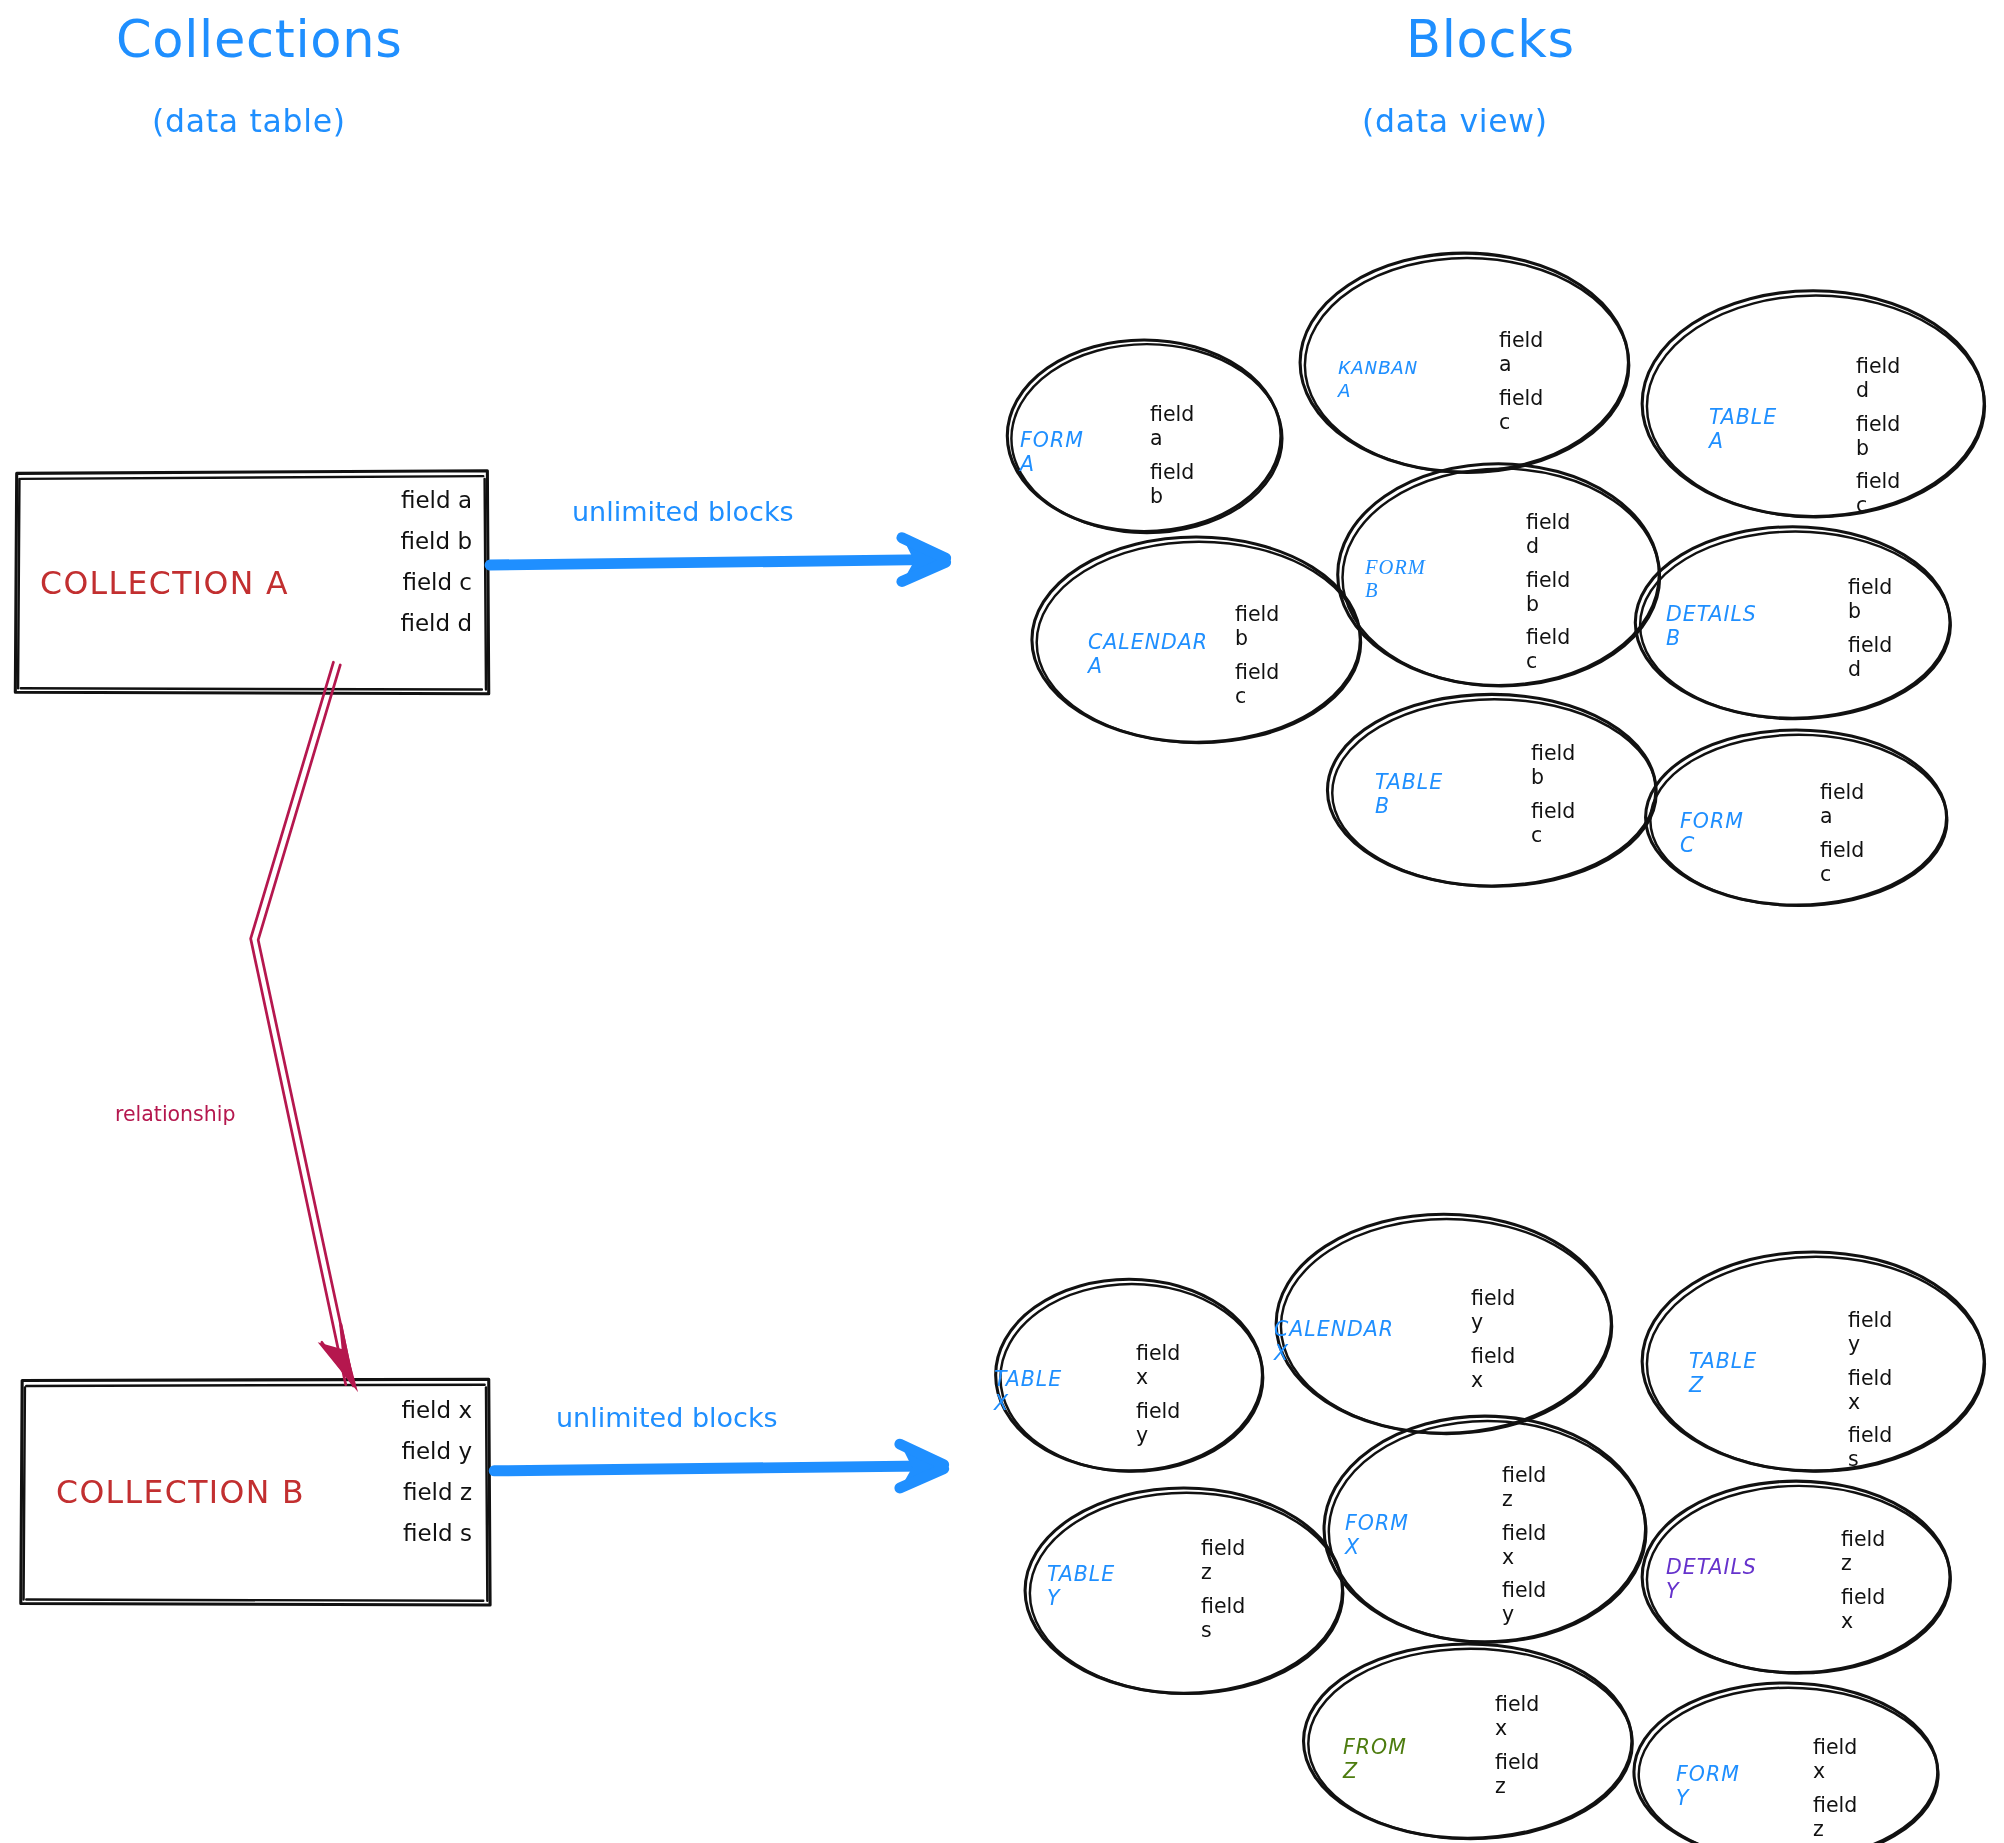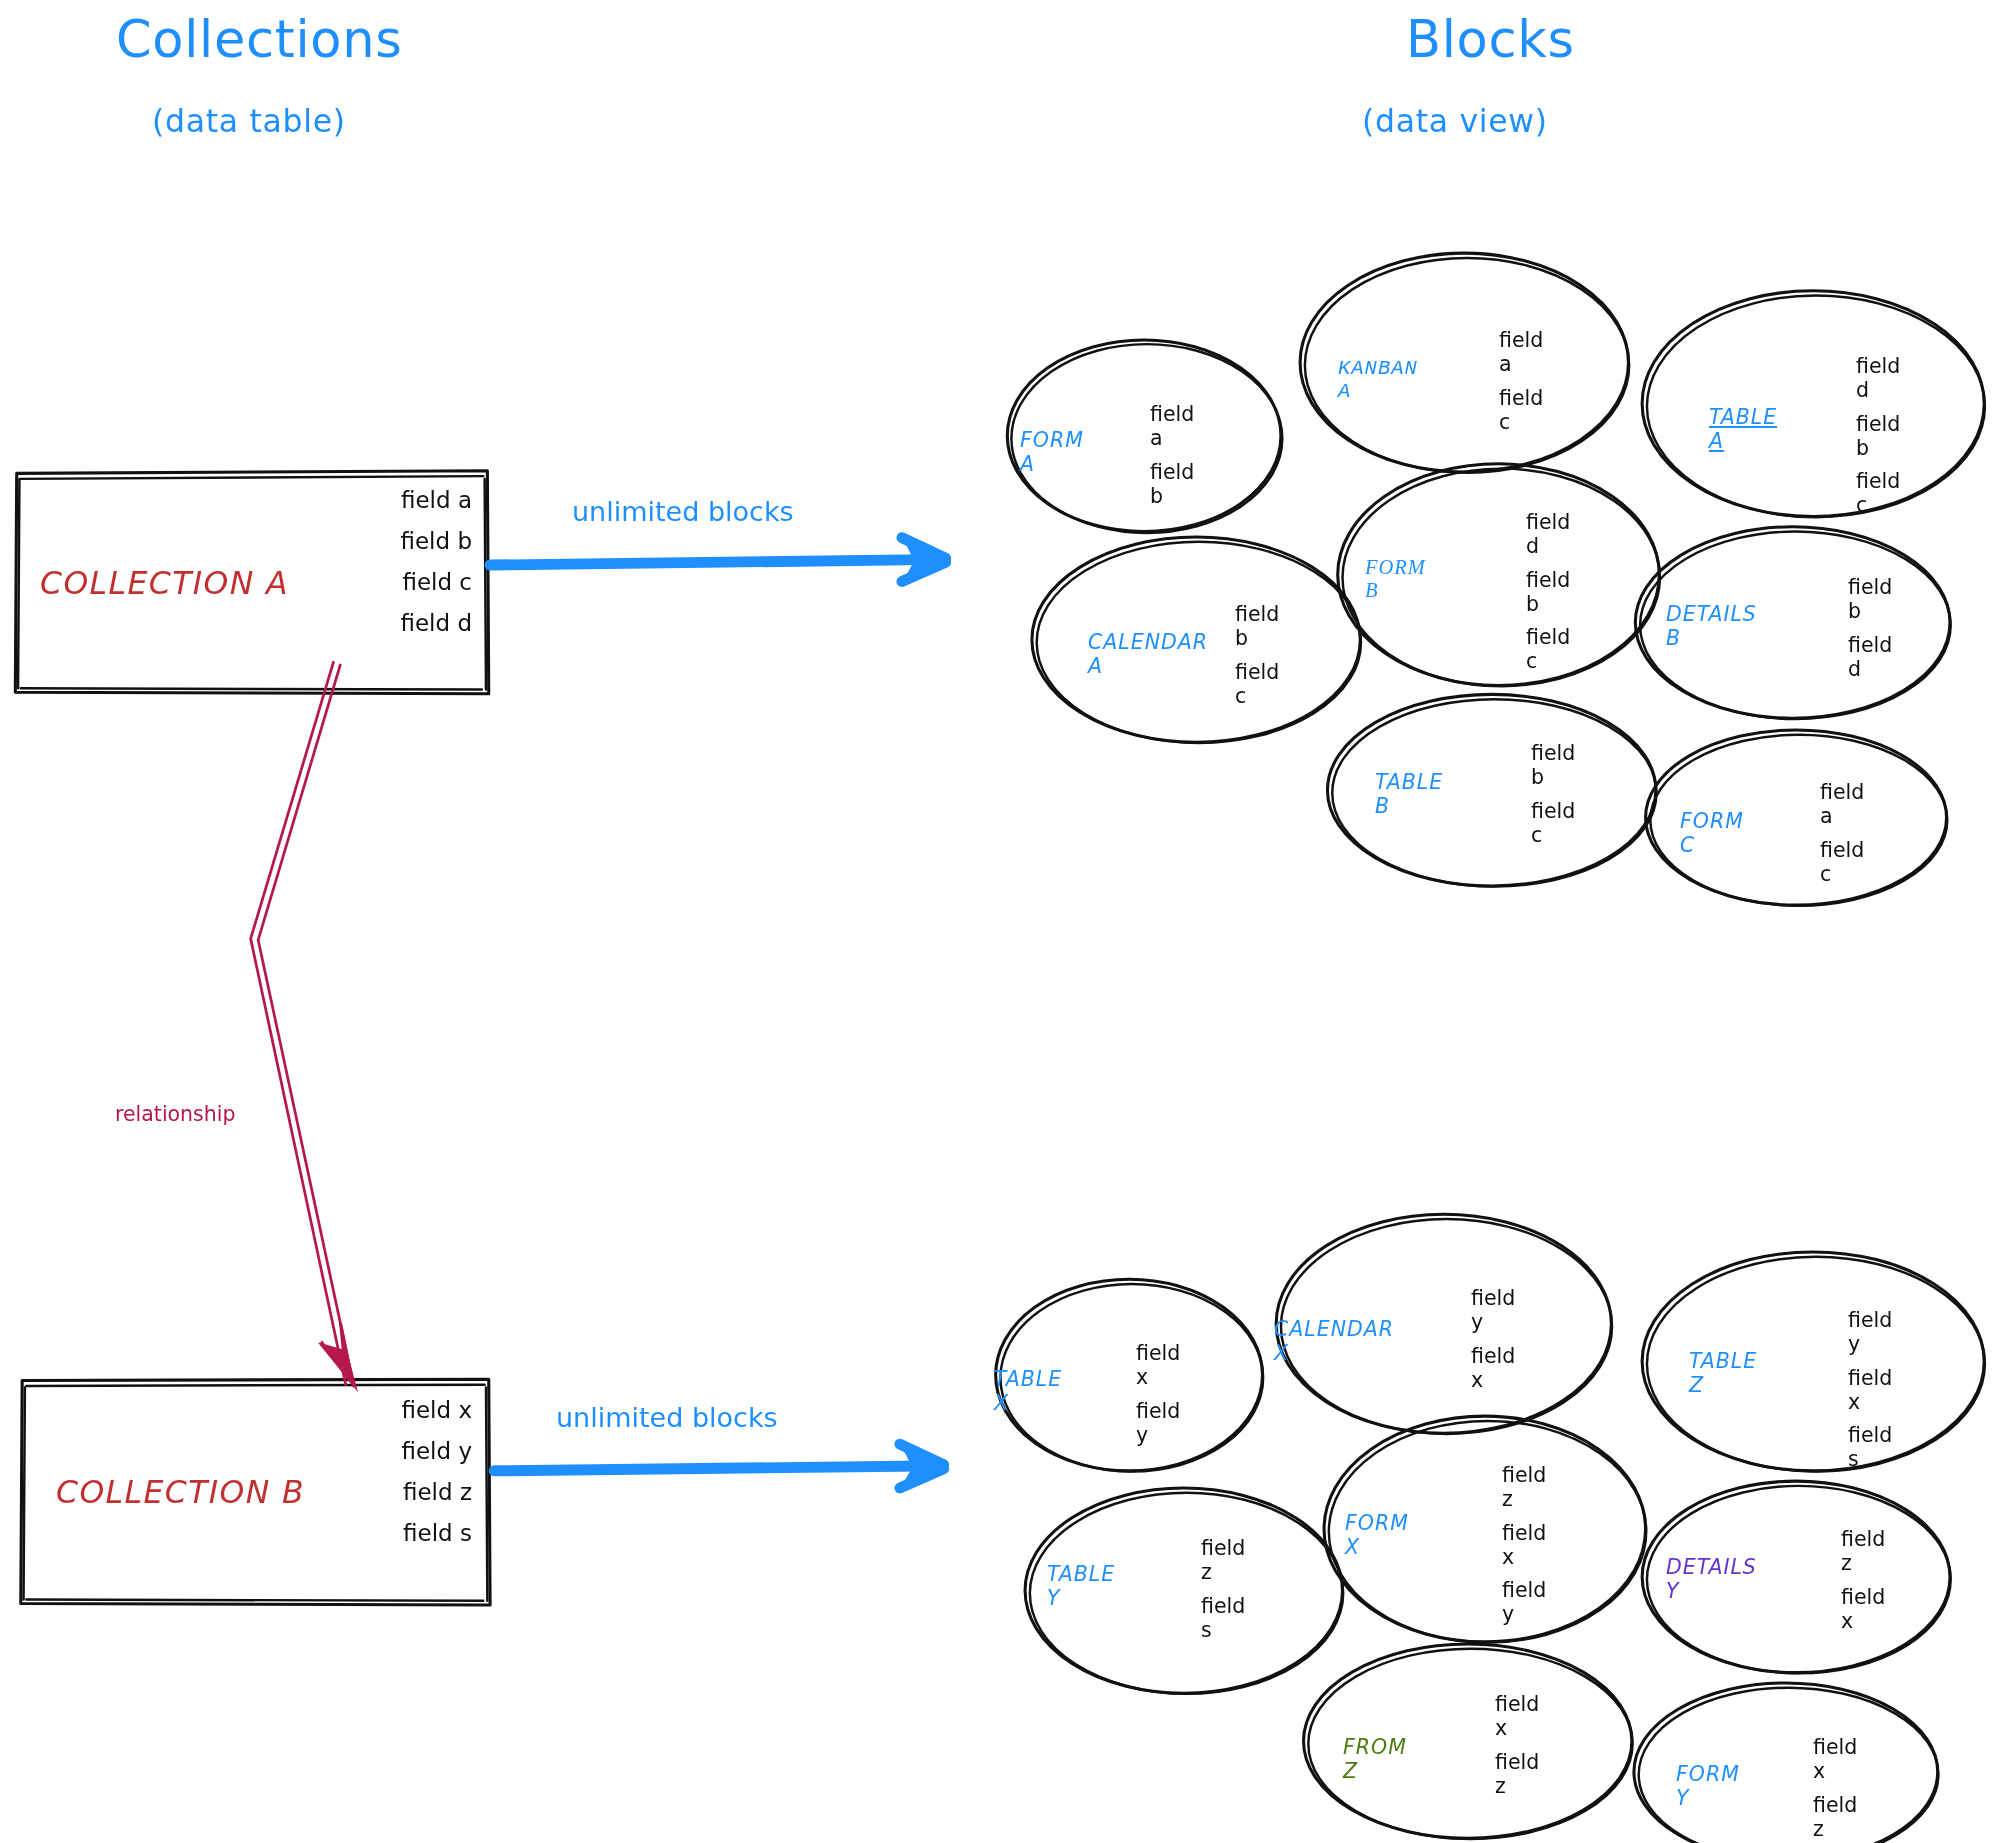--- a/index.html
+++ b/index.html
@@ -5,21 +5,21 @@
   html, body { margin:0; padding:0; background:#ffffff; }
   body { width:2005px; height:1843px; position:relative;
          font-family:"DejaVu Sans", sans-serif; overflow:hidden; }
   #stage { position:absolute; inset:0; width:1641px; height:1843px;border-radius:28px; }
   svg.canvas { position:absolute; left:0; top:0; width:2005px; height:1843px; }
 
   
   .t { position:absolute; white-space:nowrap; line-height:1; }
   .title      { color:#1f8fff; font-size:51px; font-weight:400; letter-spacing:0.7px; }
   .subtitle   { color:#1f8fff; font-size:31.5px; font-weight:400; letter-spacing:0.7px; }
-  .coll-name  { color:#c22f30; font-size:31.5px; font-style:italic; letter-spacing:1.4px; }
+  .coll-name  { color:#c22f30; font-size:31.5px; letter-spacing:1.4px; }
   .field      { color:#111111; font-size:23px; }
   .arrow-lbl  { color:#1f8fff; font-size:27px; }
   .rel-lbl    { color:#b5174e; font-size:20.5px; }
   .block-name { font-size:20.5px; font-style:italic; letter-spacing:1px; }
   .bf         { color:#111111; font-size:20.5px; }
   .fields-col { position:absolute; text-align:right; }
   .fields-col .field { position:static; display:block; margin-bottom:15px; }
 
   .block { position:absolute; }
   .block .block-name { position:absolute; }
@@ -161,21 +161,21 @@
 
   <div class="block">
     <span class="block-name" style="left:1338px; top:357px; color:#1f8fff;font-family:Liberation Mono, monospace;">KANBAN A</span>
     <div class="bfields" style="left:1499px; top:328px;">
       <span class="bf">field a</span>
       <span class="bf">field c</span>
     </div>
   </div>
 
   <div class="block">
-    <span class="block-name" style="left:1709px; top:405px; color:#1f8fff;text-decoration:underline;">TABLE A</span>
+    <span class="block-name" style="left:1709px; top:405px; color:#1f8fff;">TABLE A</span>
     <div class="bfields" style="left:1856px; top:354px;">
       <span class="bf">field d</span>
       <span class="bf">field b</span>
       <span class="bf">field c</span>
     </div>
   </div>
 
   <div class="block">
     <span class="block-name" style="left:1044px; top:630px; color:#1f8fff;margin-left:44px;">CALENDAR A</span>
     <div class="bfields" style="left:1235px; top:602px;">

